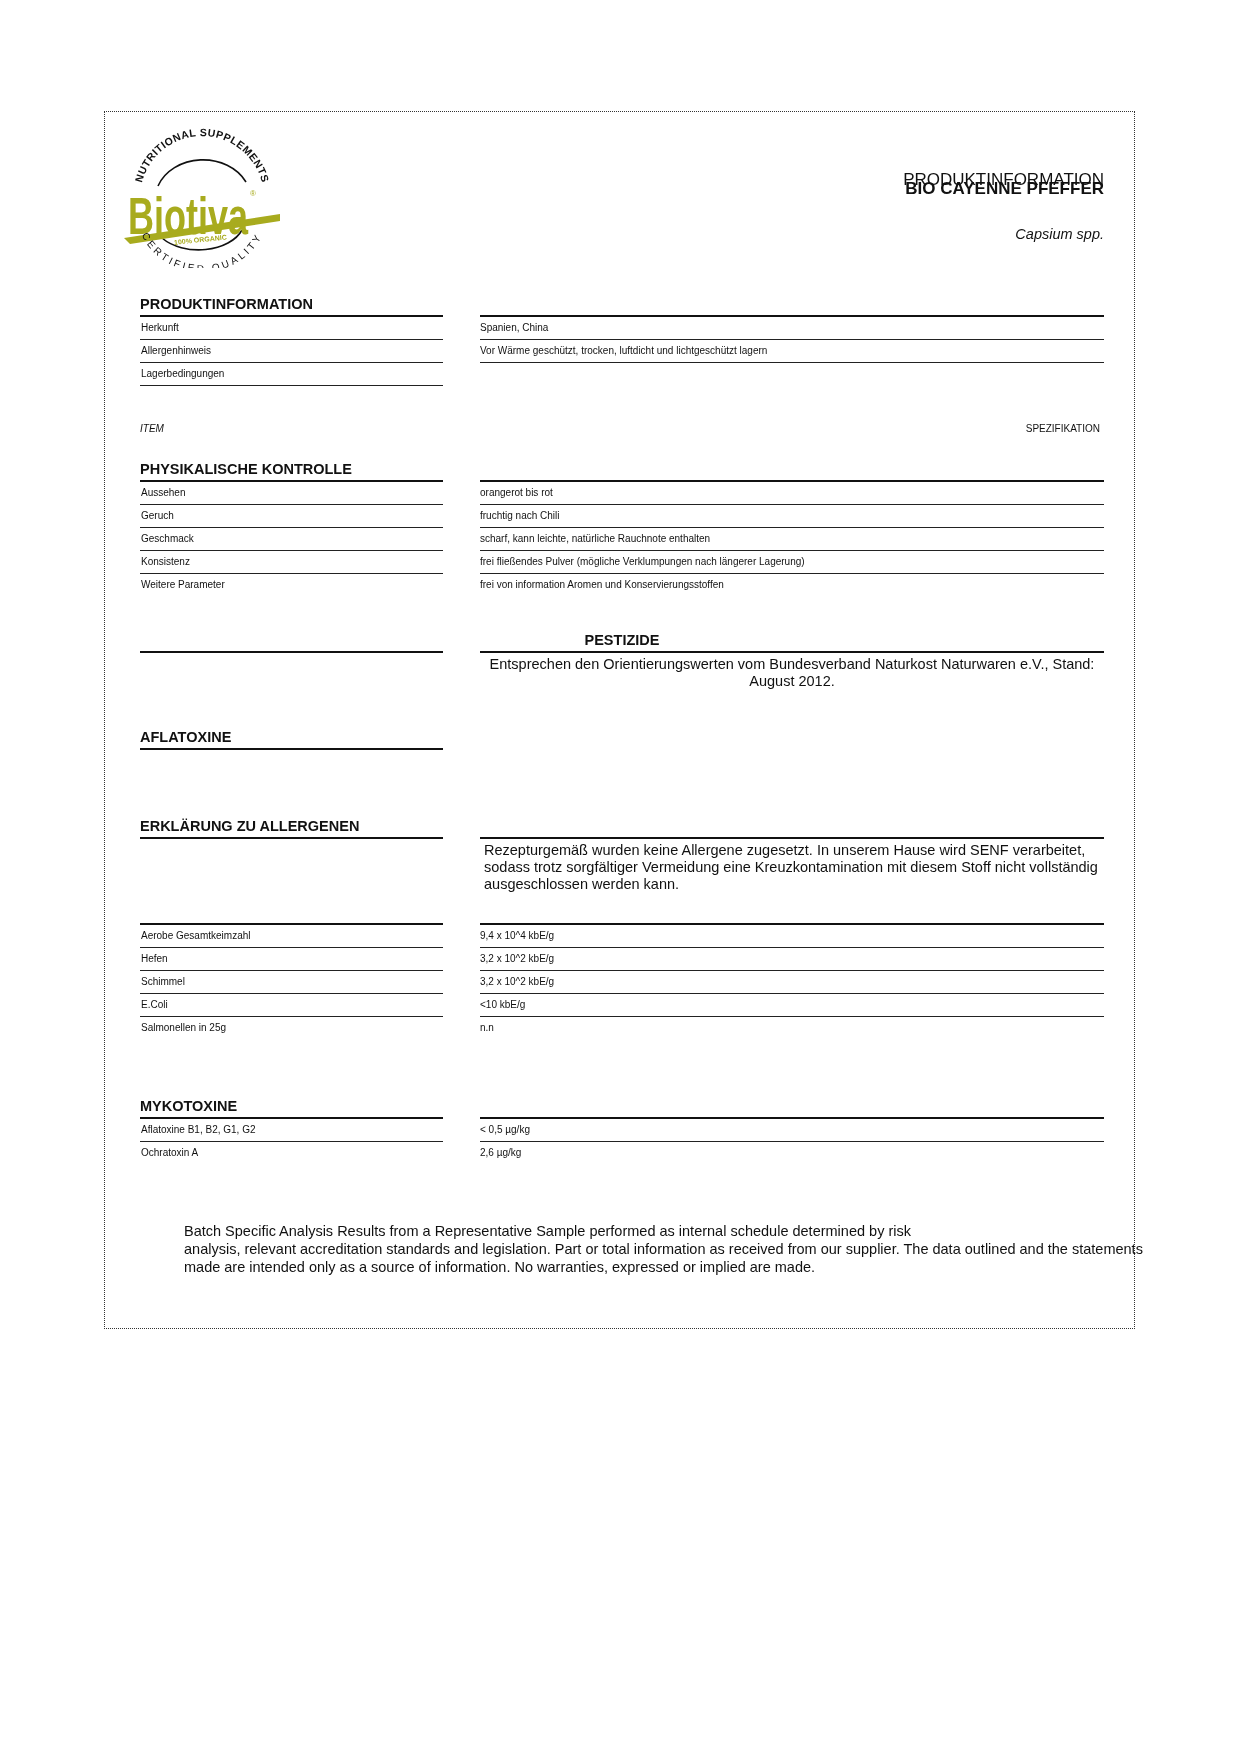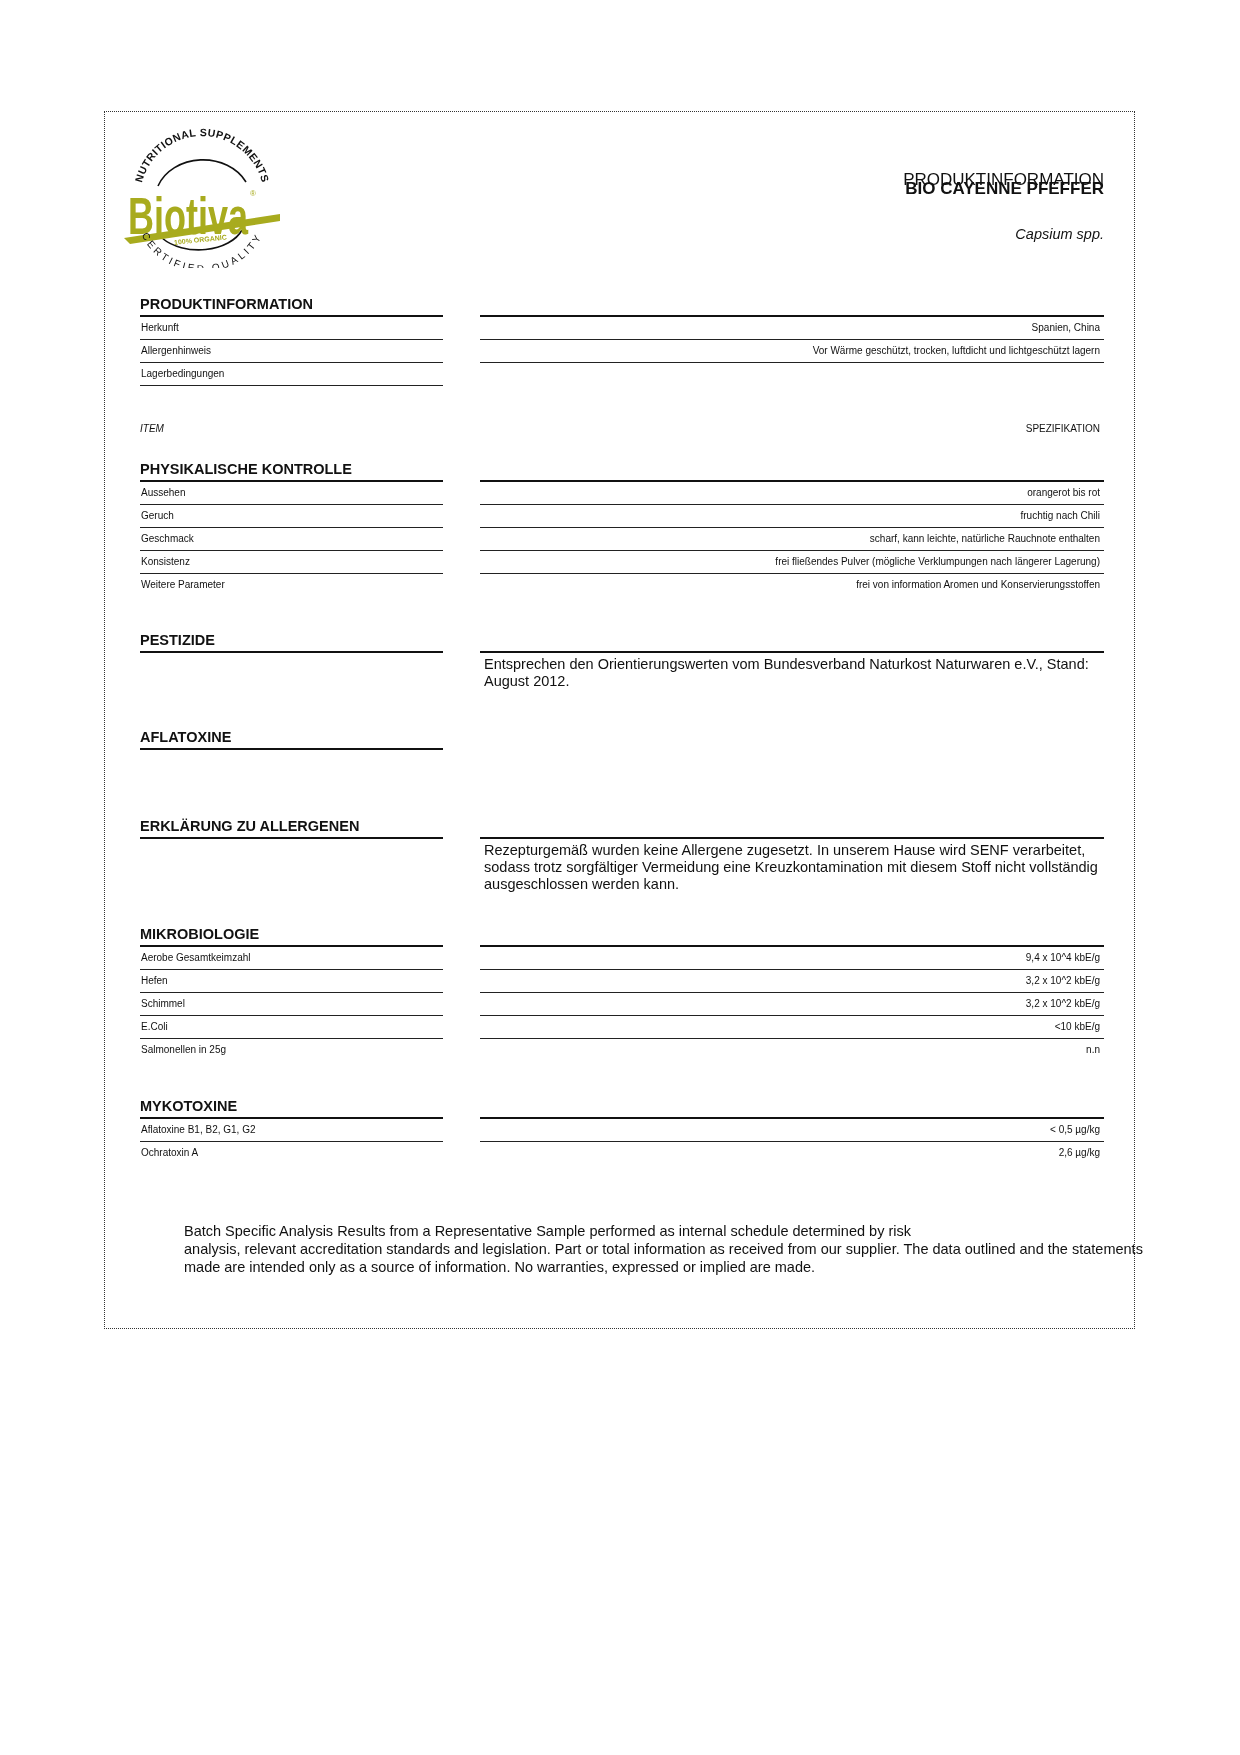--- a/index.html
+++ b/index.html
@@ -12,21 +12,21 @@
   .hdr-latin { top:226px; font-style:italic; font-size:14.5px; }
   .sec { position:absolute; left:140px; width:964px; }
   .sec-title { font-weight:bold; font-size:14.5px; height:22px; line-height:22px; }
   .cols { display:flex; justify-content:space-between; }
   .lcol { width:303px; }
   .rcol { width:624px; }
   .rule-thick { border-top:2.5px solid #111; }
   .row { height:22px; line-height:22px; font-size:10px; border-bottom:1.5px solid #222; box-sizing:content-box; white-space:nowrap; }
   .row.last { border-bottom:none; }
   .lcol .row { padding-left:1px; }
-  .rcol .row { text-align:right; padding-right:4px; }
+  .rcol .row { text-align:left; padding-right:4px; }
   .para { font-size:14.5px; line-height:17px; padding:3px 4px 0 4px; }
   .colhead { position:absolute; left:140px; width:964px; top:423px; font-size:10px; display:flex; justify-content:space-between; }
   .colhead .item { font-style:italic; }
   .colhead .spec { padding-right:4px; }
   .footer { position:absolute; left:140px; top:1222px; width:960px; font-size:14.5px; line-height:18px;margin-left:44px; }
 </style>
 </head>
 <body>
 
 <div class="frame"></div>
@@ -89,21 +89,21 @@
     <div class="rcol rule-thick">
       <div class="row">orangerot bis rot</div>
       <div class="row">fruchtig nach Chili</div>
       <div class="row">scharf, kann leichte, natürliche Rauchnote enthalten</div>
       <div class="row">frei fließendes Pulver (mögliche Verklumpungen nach längerer Lagerung)</div>
       <div class="row last">frei von information Aromen und Konservierungsstoffen</div>
     </div>
   </div>
 </div>
 
-<div class="sec" style="top:629px;">
+<div class="sec" style="top:629px;text-align:center;">
   <div class="sec-title">PESTIZIDE</div>
   <div class="cols">
     <div class="lcol rule-thick"></div>
     <div class="rcol rule-thick">
       <div class="para">Entsprechen den Orientierungswerten vom Bundesverband Naturkost Naturwaren e.V., Stand: August 2012.</div>
     </div>
   </div>
 </div>
 
 <div class="sec" style="top:726px;">
@@ -117,21 +117,20 @@
   <div class="sec-title">ERKLÄRUNG ZU ALLERGENEN</div>
   <div class="cols">
     <div class="lcol rule-thick"></div>
     <div class="rcol rule-thick">
       <div class="para">Rezepturgemäß wurden keine Allergene zugesetzt. In unserem Hause wird SENF verarbeitet, sodass trotz sorgfältiger Vermeidung eine Kreuzkontamination mit diesem Stoff nicht vollständig ausgeschlossen werden kann.</div>
     </div>
   </div>
 </div>
 
 <div class="sec" style="top:923px;">
-  <div class="sec-title">MIKROBIOLOGIE</div>
   <div class="cols">
     <div class="lcol rule-thick">
       <div class="row">Aerobe Gesamtkeimzahl</div>
       <div class="row">Hefen</div>
       <div class="row">Schimmel</div>
       <div class="row">E.Coli</div>
       <div class="row last">Salmonellen in 25g</div>
     </div>
     <div class="rcol rule-thick">
       <div class="row">9,4 x 10^4 kbE/g</div>

